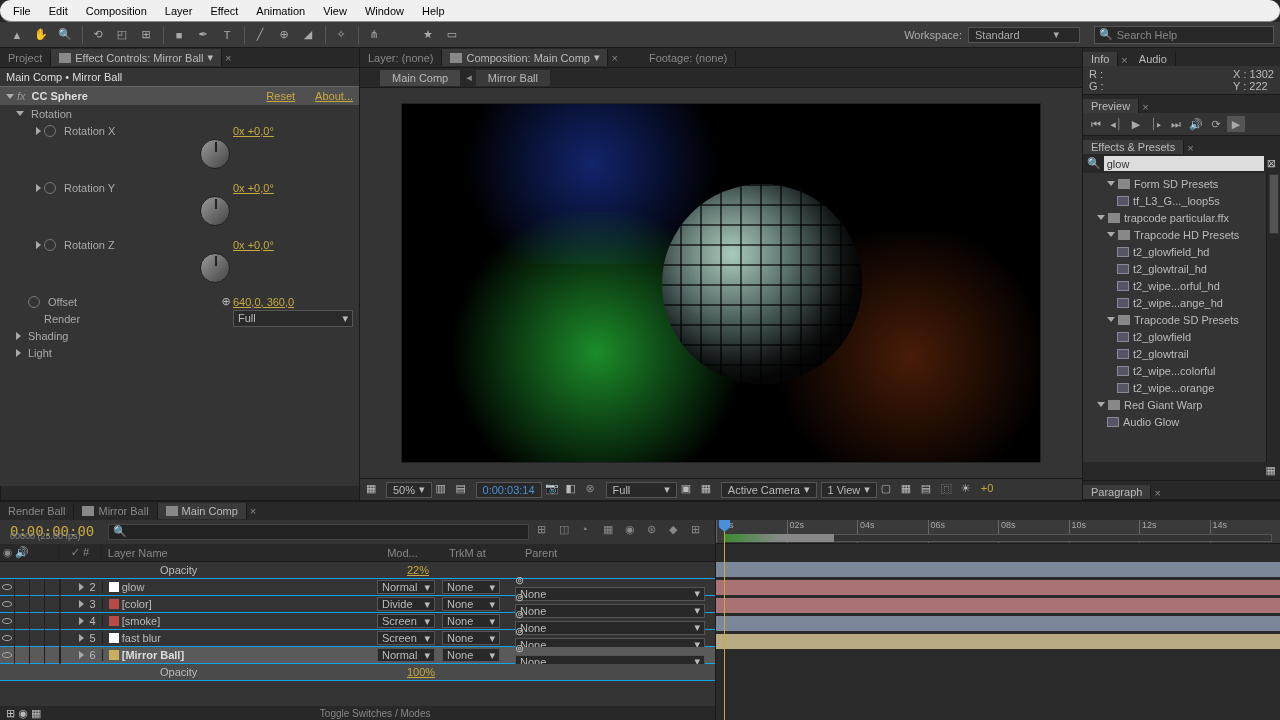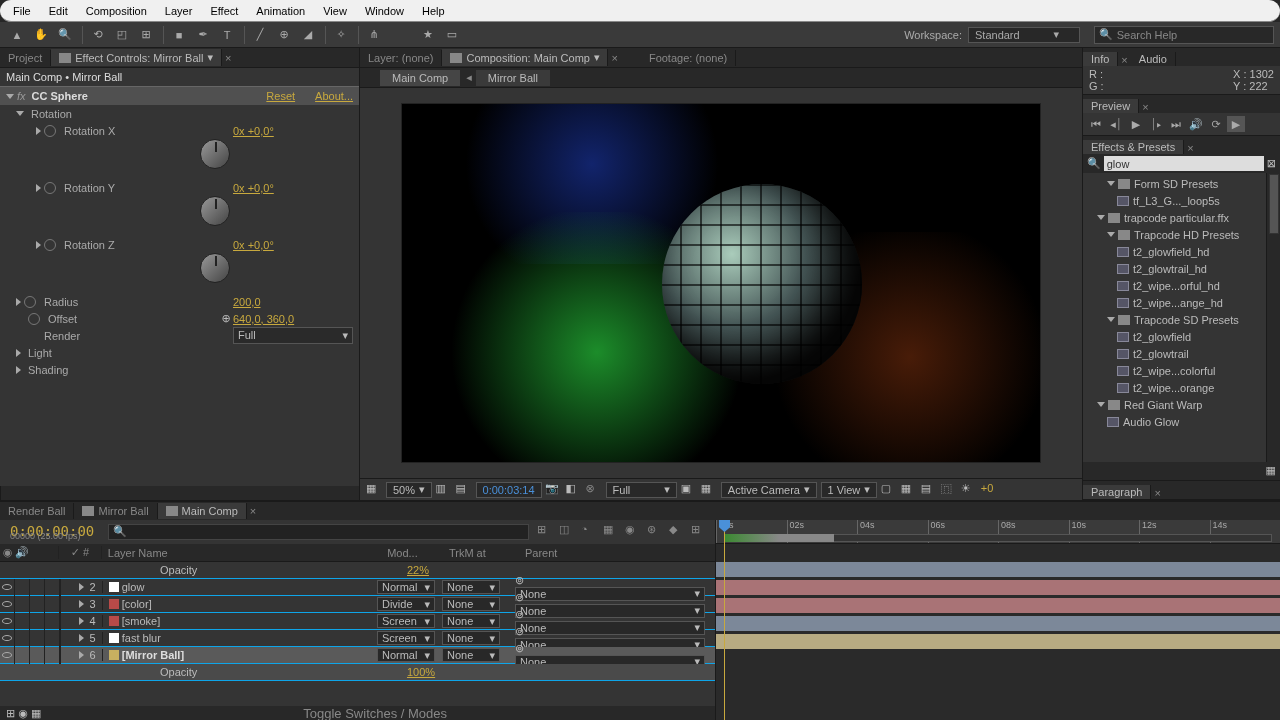--- a/index.html
+++ b/index.html
@@ -93,21 +93,21 @@
 .bar-fill.r{background:#a97376;}
 .bar-fill.y{background:#b8ab82;}
 .footer { height:14px; background:#282828; font-size:10px; padding:0 6px; display:flex; align-items:center; }
 .workspace-area { margin-left:auto; display:flex; align-items:center; gap:6px; color:#aaa;}
 .ws-select { background:#282828; border:1px solid #555; padding:0 20px 0 6px; height:16px; width:112px; display:flex; align-items:center; }
 .help-search { background:#282828; border:1px solid #555; padding:0 4px; height:18px; width:180px; display:flex; align-items:center; gap:4px; margin-left:8px; color:#888;}
 .tri { display:inline-block; width:0;height:0;border-left:4px solid transparent;border-right:4px solid transparent;border-top:5px solid #aaa; margin-right:3px;}
 .tri.r { border-top:4px solid transparent;border-bottom:4px solid transparent;border-left:5px solid #aaa; border-right:none;}
 .orange-link{color:#c8a93e;text-decoration:underline;}
 .close-x{color:#888; padding:0 3px; cursor:default;}
-.switches-toggle{text-align:center;flex:1;font-size:13px;color:#888;padding-top:1px;}
+.switches-toggle{text-align:center;flex:1;font-size:10px;color:#888;padding-top:1px;}
 .tl-body{display:flex;flex:1;overflow:hidden;}
 .tl-left{width:716px;display:flex;flex-direction:column;border-right:1px solid #1a1a1a;}
 .scroll-v{width:14px;background:#282828;border-left:1px solid #1a1a1a;}
 .scroll-v-thumb{width:10px;margin:1px auto;background:#555;height:60px;border:1px solid #333;}
 .pin-icon{width:14px;height:12px;display:inline-flex;align-items:center;justify-content:center;}
 .tl-left-inner{display:flex;flex-direction:column;flex:1;}
 .work-area{position:absolute;top:14px;left:8px;right:8px;height:8px;background:#333;border:1px solid #555;}
 .work-area-fill{position:absolute;top:14px;left:8px;width:110px;height:8px;background:linear-gradient(90deg,#3a8a30,#888 50%);}
 </style>
 </head>
@@ -209,46 +209,40 @@
     <div class="prop-row" style="padding-left:36px">
         <span class="tri r"></span>
         <span class="stopwatch"></span>
         <span class="label">Rotation Z</span>
         <span class="value">0x +0,0°</span>
       </div>
     <div class="dial">
         <div class="dial-knob"></div>
       </div>
 
-    <div class="prop-row" style="padding-left:16px">
-        <span class="tri r"></span>
-        <span class="stopwatch"></span>
-        <span class="label">Radius</span>
-        <span class="value">200,0</span>
-      </div>
     <div class="prop-row" style="padding-left:28px">
         <span class="stopwatch"></span>
         <span class="label">Offset</span>
         <span class="pin-icon">⊕</span>
         <span class="value">640,0, 360,0</span>
       </div>
     <div class="prop-row" style="padding-left:28px">
         <span class="label" style="padding-left:16px">Render</span>
         <div class="select-box">
           <span>Full</span>
           <span>▾</span>
         </div>
       </div>
     <div class="prop-row" style="padding-left:16px">
         <span class="tri r"></span>
-        <span class="label">Light</span>
+        <span class="label">Shading</span>
       </div>
     <div class="prop-row" style="padding-left:16px">
         <span class="tri r"></span>
-        <span class="label">Shading</span>
+        <span class="label">Light</span>
       </div>
     <div style="flex:1"></div>
     <div class="scroll-v" style="height:14px;width:auto"></div>
   </div>
 
   <div class="center-panel">
     <div class="comp-tabs">
       <div class="tab inactive">
           <span>Layer: (none)</span>
         </div>

